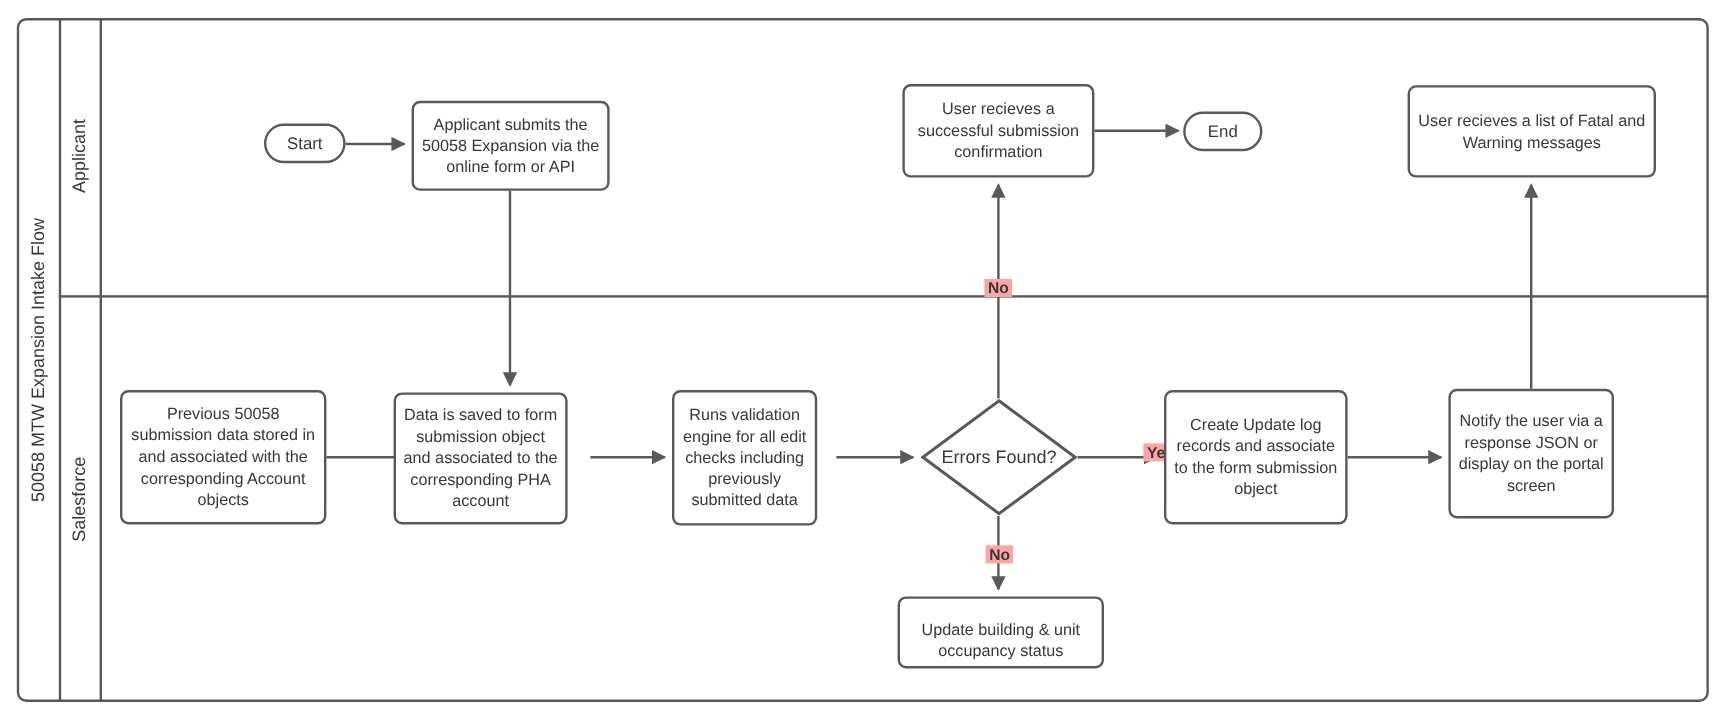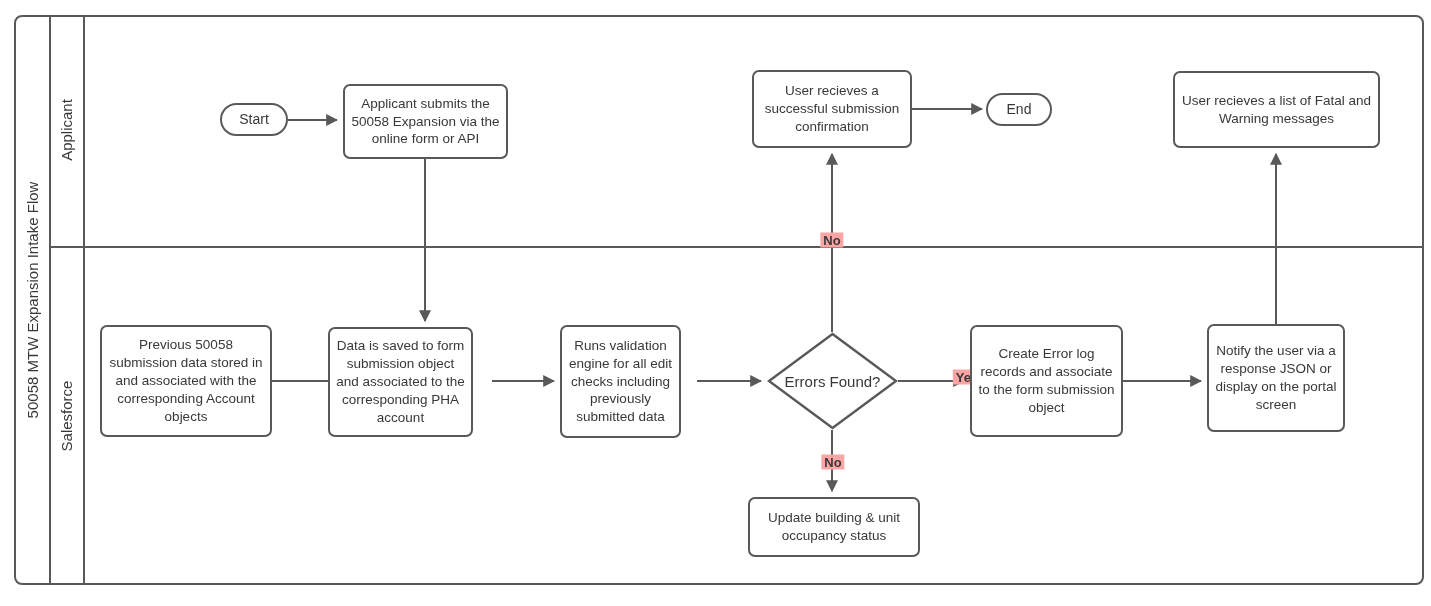--- a/index.html
+++ b/index.html
@@ -166,24 +166,24 @@
   </div>
 
   <div class="diamond-wrap" style="left:767px; top:332px; width:131px; height:98px;">
     <svg width="131" height="98" viewBox="0 0 131 98" xmlns="http://www.w3.org/2000/svg">
       <polygon points="65.5,2 129,49 65.5,96 2,49"></polygon>
     </svg>
     <span class="diamond-label">Errors Found?</span>
   </div>
 
   <div class="node box" style="left:970px; top:325px; width:153px; height:112px;">
-    <span>Create Error log records and associate to the form submission object</span>
+    <span>Create Update log records and associate to the form submission object</span>
   </div>
 
   <div class="node box" style="left:1207px; top:324px; width:138px; height:108px;">
     <span>Notify the user via a response JSON or display on the portal screen</span>
   </div>
 
-  <div class="node box" style="left:748px; top:497px; width:172px; height:60px;">
+  <div class="node box" style="left:748px; top:497px; width:172px; height:60px;align-items:flex-end;">
     <span>Update building &amp; unit occupancy status</span>
   </div>
 
 </div>
 
 </body></html>

